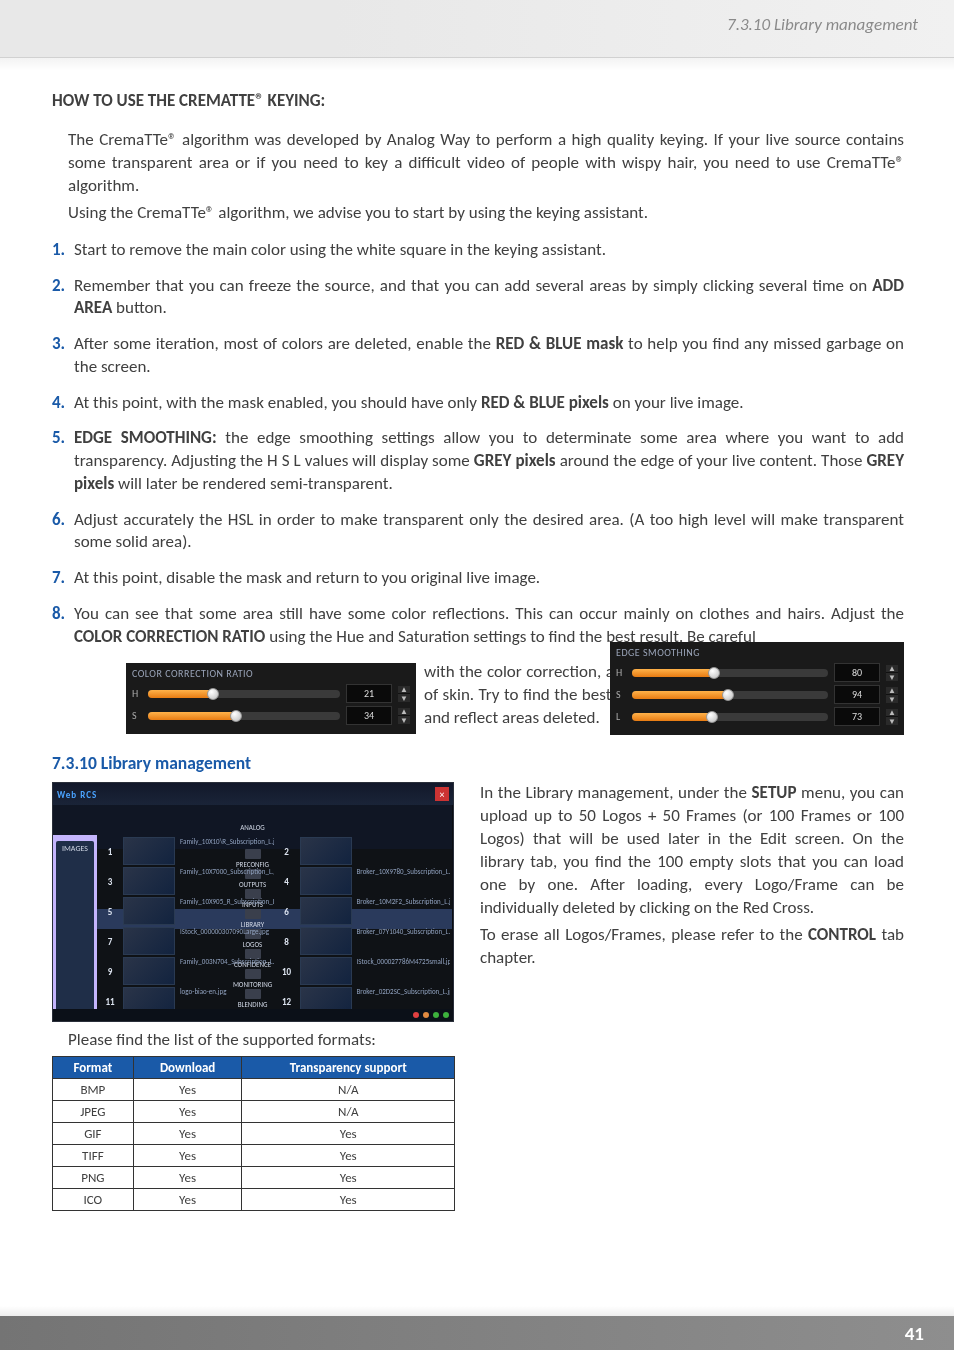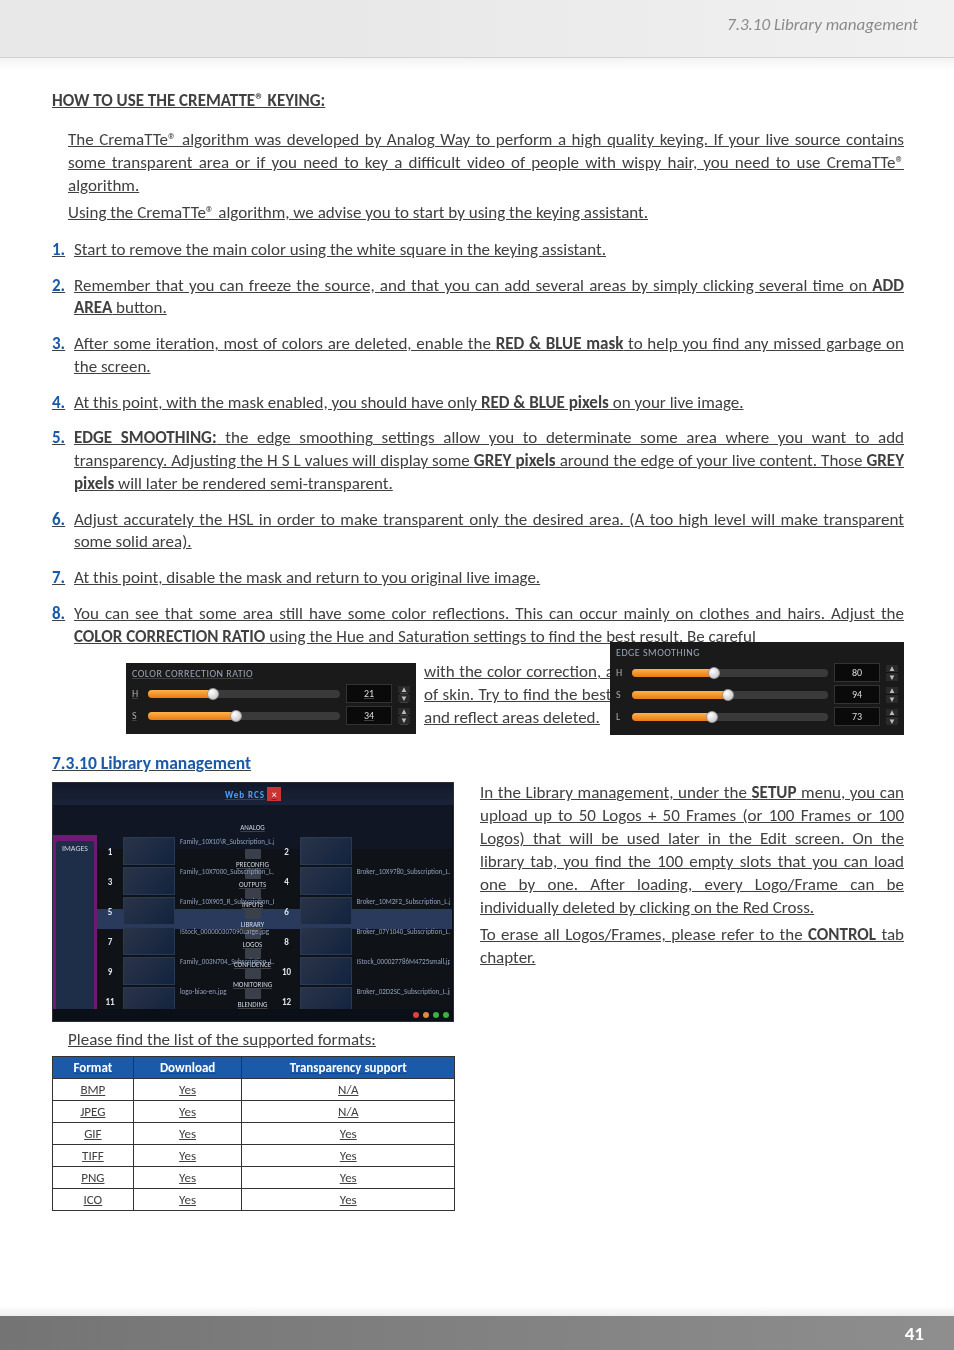--- a/index.html
+++ b/index.html
@@ -5,21 +5,21 @@
   * { box-sizing: border-box; margin: 0; padding: 0; }
   body {
     font-family: "Myriad Pro", "Segoe UI", Calibri, Arial, sans-serif;
     font-size: 17px;
     color: #404040;
     background: #fff;
     width: 954px;
     height: 1350px;
     position: relative;
   }
-  .page { padding: 0 50px 0 52px; text-decoration: underline; }
+  .page { padding: 0 50px 0 52px; }
   .top-header {
     position: relative;
     height: 58px;
     background: linear-gradient(to right, #e8e8e8 0%, #e8e8e8 35%, #f1f1f1 100%);
     border-bottom: 1px solid #dcdcdc;
   }
   .top-header::after {
     content: "";
     position: absolute;
     left: 0; right: 0; top: 100%;
@@ -133,40 +133,40 @@
   .library-img {
     width: 402px; height: 240px;
     background: #0f1216;
     border: 1px solid #2a2f3a;
     position: relative;
     overflow: hidden;
   }
   .lib-top {
     height: 22px;
     background: linear-gradient(to bottom,#12182a,#1a2438);
-    display:flex; align-items:center; justify-content:center;
+    display:flex; align-items:center; justify-content:space-between;
     padding: 0 4px; gap: 2px;
   }
   .lib-top .wrc { font-size: 9px; color:#4aa3ff; font-weight:700; letter-spacing:1px;}
   .lib-top .close { width:14px;height:14px;background:#c33;color:#fff;font-size:10px;display:flex;align-items:center;justify-content:center;}
   .lib-tabs {
     height: 30px; display:flex; align-items:stretch;
     background: #131821;
     flex-direction: column;
   }
   .lib-tab {
     flex:1; display:flex; flex-direction:column; align-items:center;
     justify-content:center; color:#cfd6e4; font-size:7px;
     border-right:1px solid #0a0d12;
   }
   .lib-tab.sel { background:#2a3a5c; }
   .lib-tab .ico { width:16px;height:10px; background:#3a3f4c; margin-bottom:1px; border-radius:1px;}
   .lib-side {
     position:absolute; left:0; top:52px; bottom:0; width:44px;
-    background:#701a75; display:flex; justify-content:center; padding-top:6px;
+    background:#c4b5fd; display:flex; justify-content:center; padding-top:6px;
   }
   .lib-side .b { color:#cfd6e4; font-size:8px; background:#1f2e48; padding:2px 6px; border-radius:2px;}
   .lib-grid {
     position:absolute; left:44px; right:0; top:52px; bottom:12px;
     display:grid; grid-template-columns: 20px 52px 1fr 20px 52px 1fr;
     grid-auto-rows: 28px; gap:2px 3px; padding:2px 3px;
     overflow:hidden;
     font-size:7px; color:#aab3c4;
   }
   .lib-grid .n { display:flex;align-items:center;justify-content:center; color:#dde4f0; font-weight:700; font-size:9px;}

